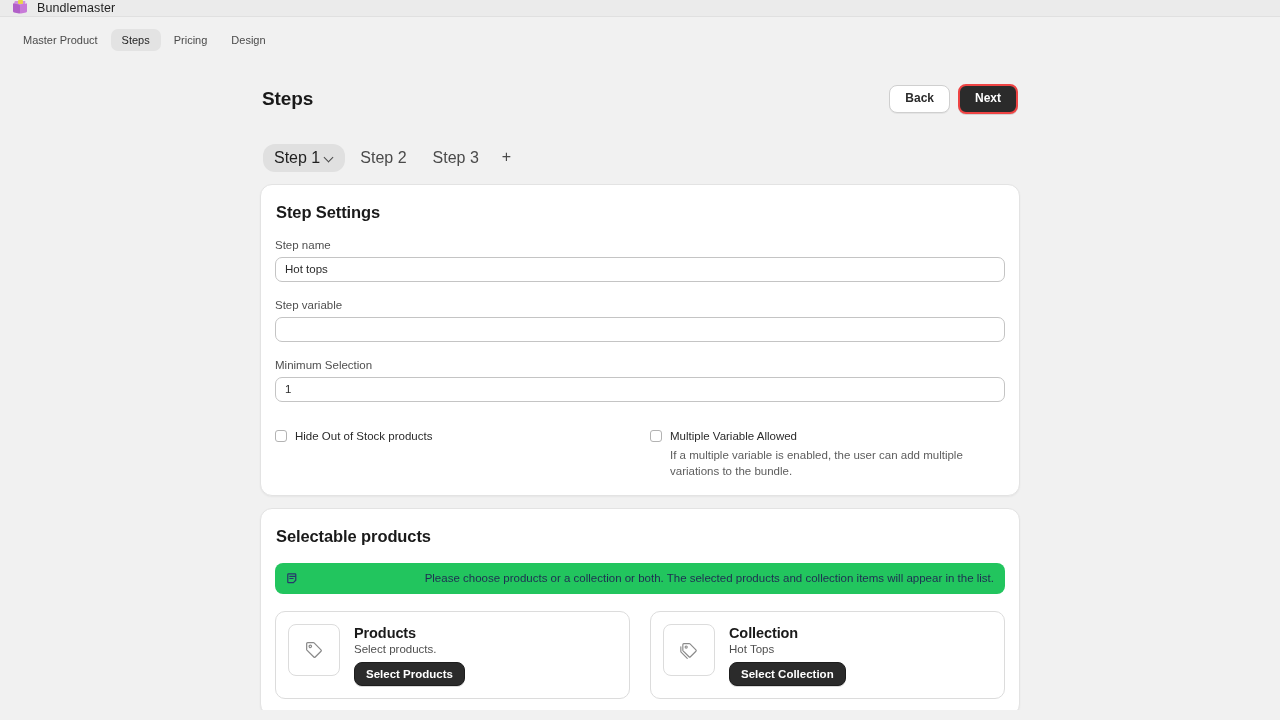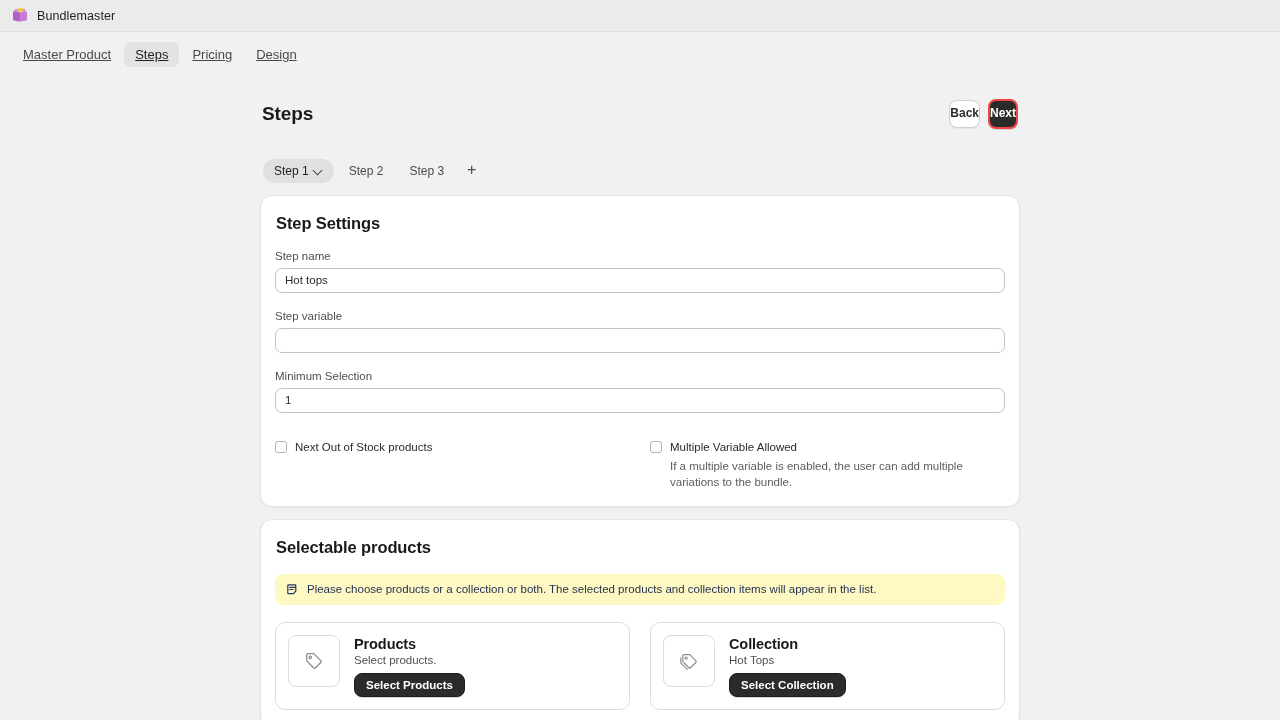--- a/index.html
+++ b/index.html
@@ -12,21 +12,21 @@
 
   body {
     font-family: "Liberation Sans", sans-serif;
     background: #f1f1f1;
     color: #202223;
     -webkit-font-smoothing: antialiased;
   }
 
   
   .appbar {
-    height: 32px;
+    height: 17px;
     background: #ebebeb;
     border-bottom: 1px solid #e0e0e0;
     display: flex;
     align-items: center;
     padding: 0 12px;
     gap: 9px;
   }
   .logo-icon {
     width: 16px; height: 16px;
     position: relative;
@@ -68,27 +68,26 @@
   
   .navbar {
     height: 45px;
     background: #f1f1f1;
     display: flex;
     align-items: center;
     padding: 0 12px;
     gap: 2px;
   }
   .nav-tab {
-    font-size: 13px;
+    font-size: 11px;
     color: #4a4a4a;
     padding: 5px 11px;
     border-radius: 7px;
     cursor: pointer;
     white-space: nowrap;
-    text-decoration: underline;
   }
   .nav-tab.active {
     background: #e3e3e3;
     color: #1f1f1f;
   }
 
   
   .page {
     width: 1280px;
     height: 648px;
@@ -113,21 +112,21 @@
     color: #1a1a1a;
     letter-spacing: -.1px;
   }
   .head-actions { display: flex; gap: 8px; align-items: center; }
 
   .btn {
     font-family: "Liberation Sans", sans-serif;
     font-size: 12px;
     font-weight: bold;
     border-radius: 8px;
-    padding: 6px 0;
+    padding: 6px 15px;
     cursor: pointer;
     line-height: 1.15;
   }
   .btn-secondary {
     background: #ffffff;
     border: 1px solid #cfcfcf;
     color: #2b2b2b;
     box-shadow: 0 1px 0 rgba(0,0,0,.05);
   }
   .btn-primary {
@@ -139,21 +138,21 @@
 
   
   .step-tabs {
     display: flex;
     align-items: center;
     gap: 4px;
     margin-top: 30px;
     padding-left: 3px;
   }
   .step-tab {
-    font-size: 12px;
+    font-size: 16px;
     color: #4a4a4a;
     padding: 5px 11px;
     border-radius: 12px;
     cursor: pointer;
     display: flex;
     align-items: center;
     gap: 5px;
     white-space: nowrap;
   }
   .step-tab.active {
@@ -288,26 +287,27 @@
     font-size: 11.5px;
     color: #5d5d5d;
     line-height: 1.35;
     margin-top: 5px;
     padding-left: 20px;
   }
 
   
   .banner {
     margin-top: 17px;
-    background: #fef9c3;
+    background: #22c55e;
     border-radius: 8px;
     padding: 8px 11px;
     display: flex;
     align-items: center;
     gap: 8px;
+    justify-content: space-between;
   }
   .banner-icon {
     width: 13px; height: 13px;
     flex: 0 0 auto;
   }
   .banner-text {
     font-size: 11.5px;
     color: #1f2d52;
     line-height: 1.3;
   }
@@ -423,21 +423,21 @@
       <div class="col">
         <label class="field-label">Minimum Selection</label>
         <input class="input" type="text" value="1" style="">
       </div>
     </div>
 
     <div class="check-grid">
       <div class="check-item">
         <div class="check-top">
           <span class="checkbox"></span>
-          <span class="check-label">Next Out of Stock products</span>
+          <span class="check-label">Hide Out of Stock products</span>
         </div>
       </div>
 
 
       <div class="check-item">
         <div class="check-top">
           <span class="checkbox"></span>
           <span class="check-label">Multiple Variable Allowed</span>
         </div>
         <div class="check-help">If a multiple variable is enabled, the user can add multiple variations to the bundle.</div>

